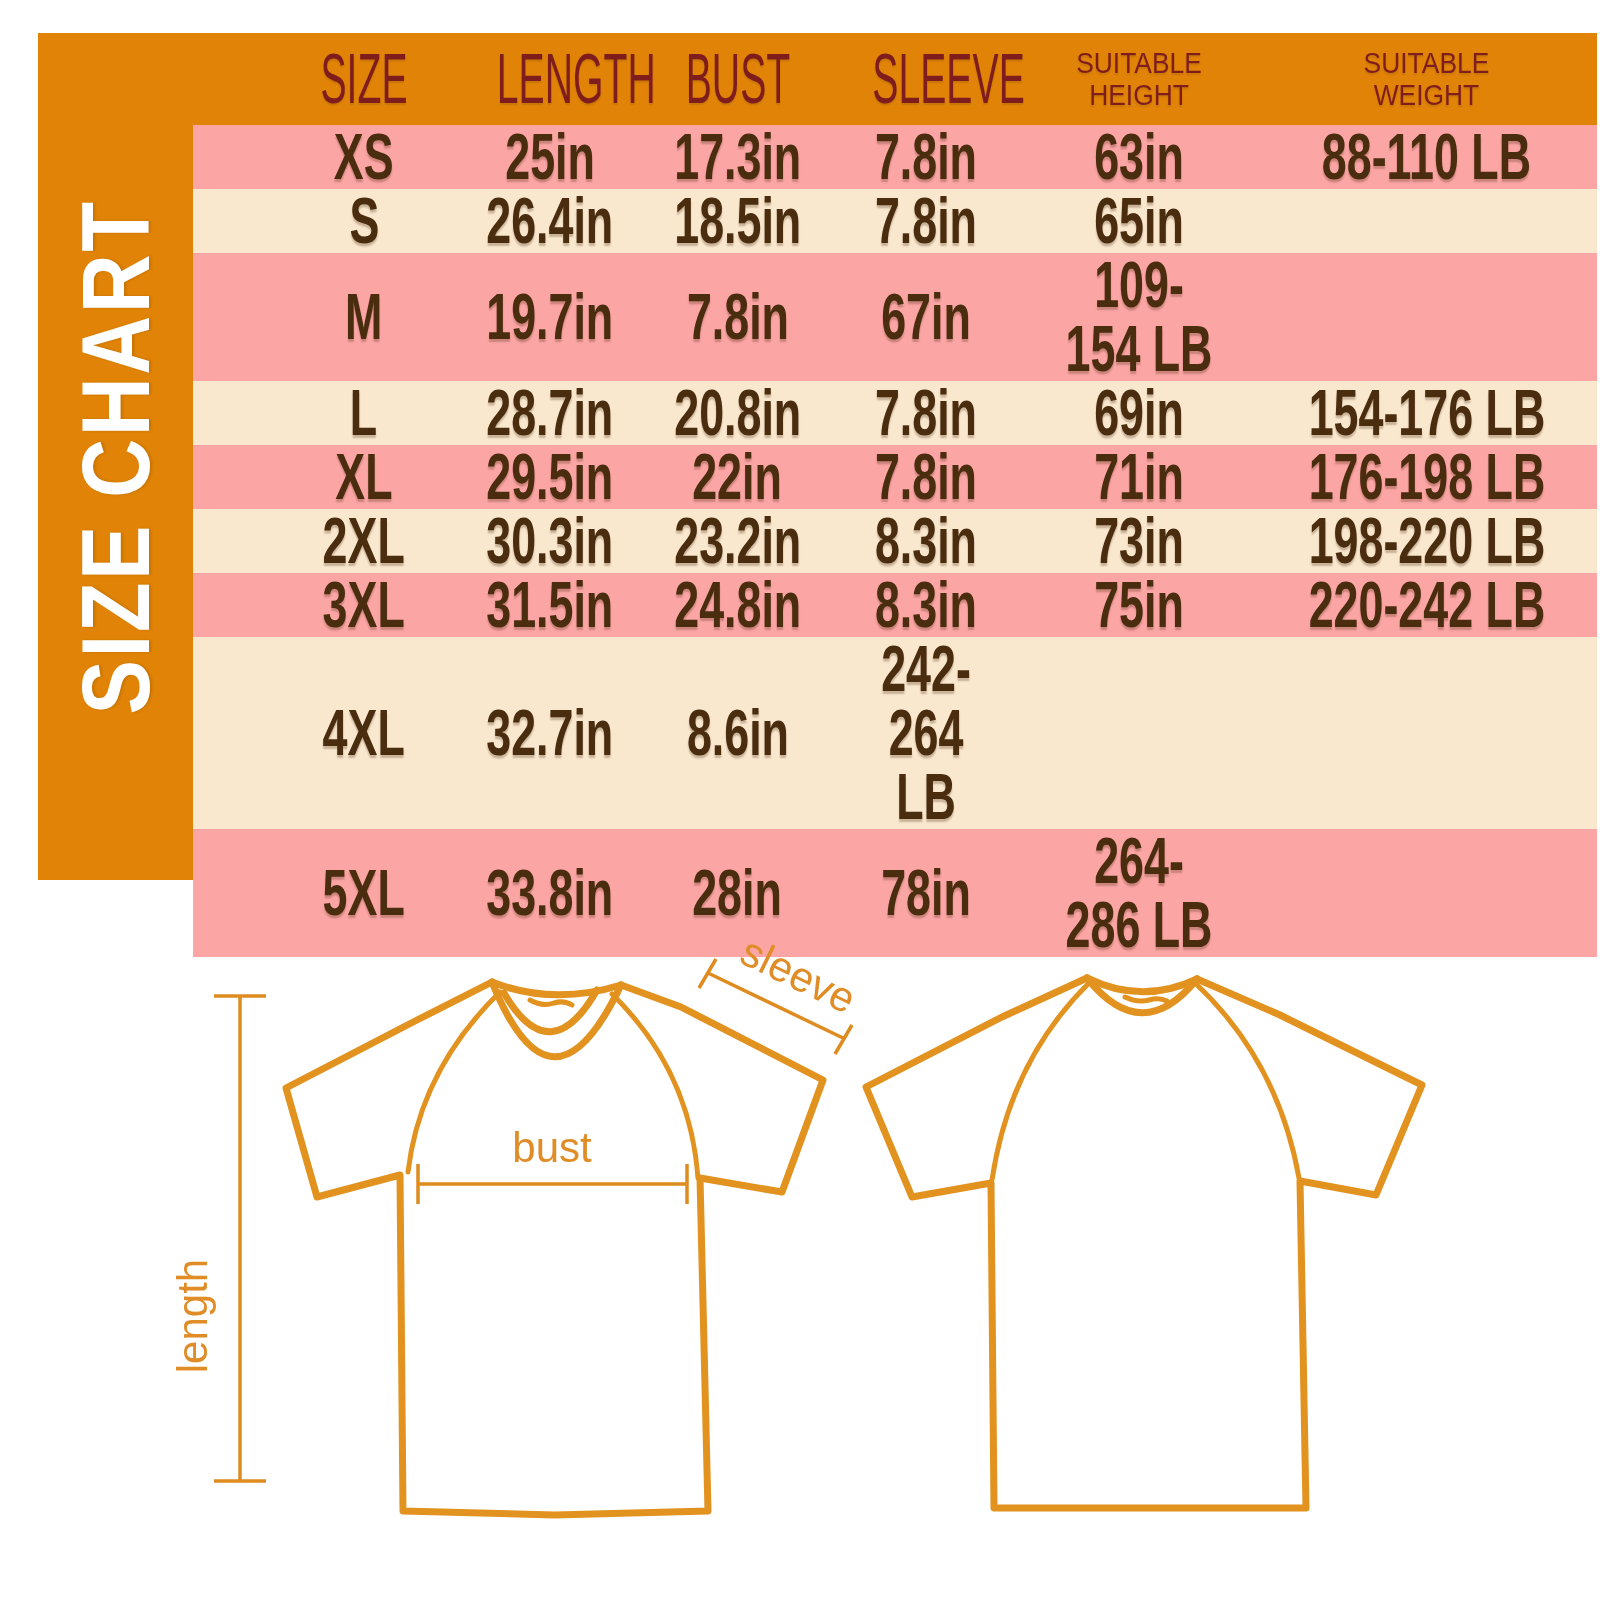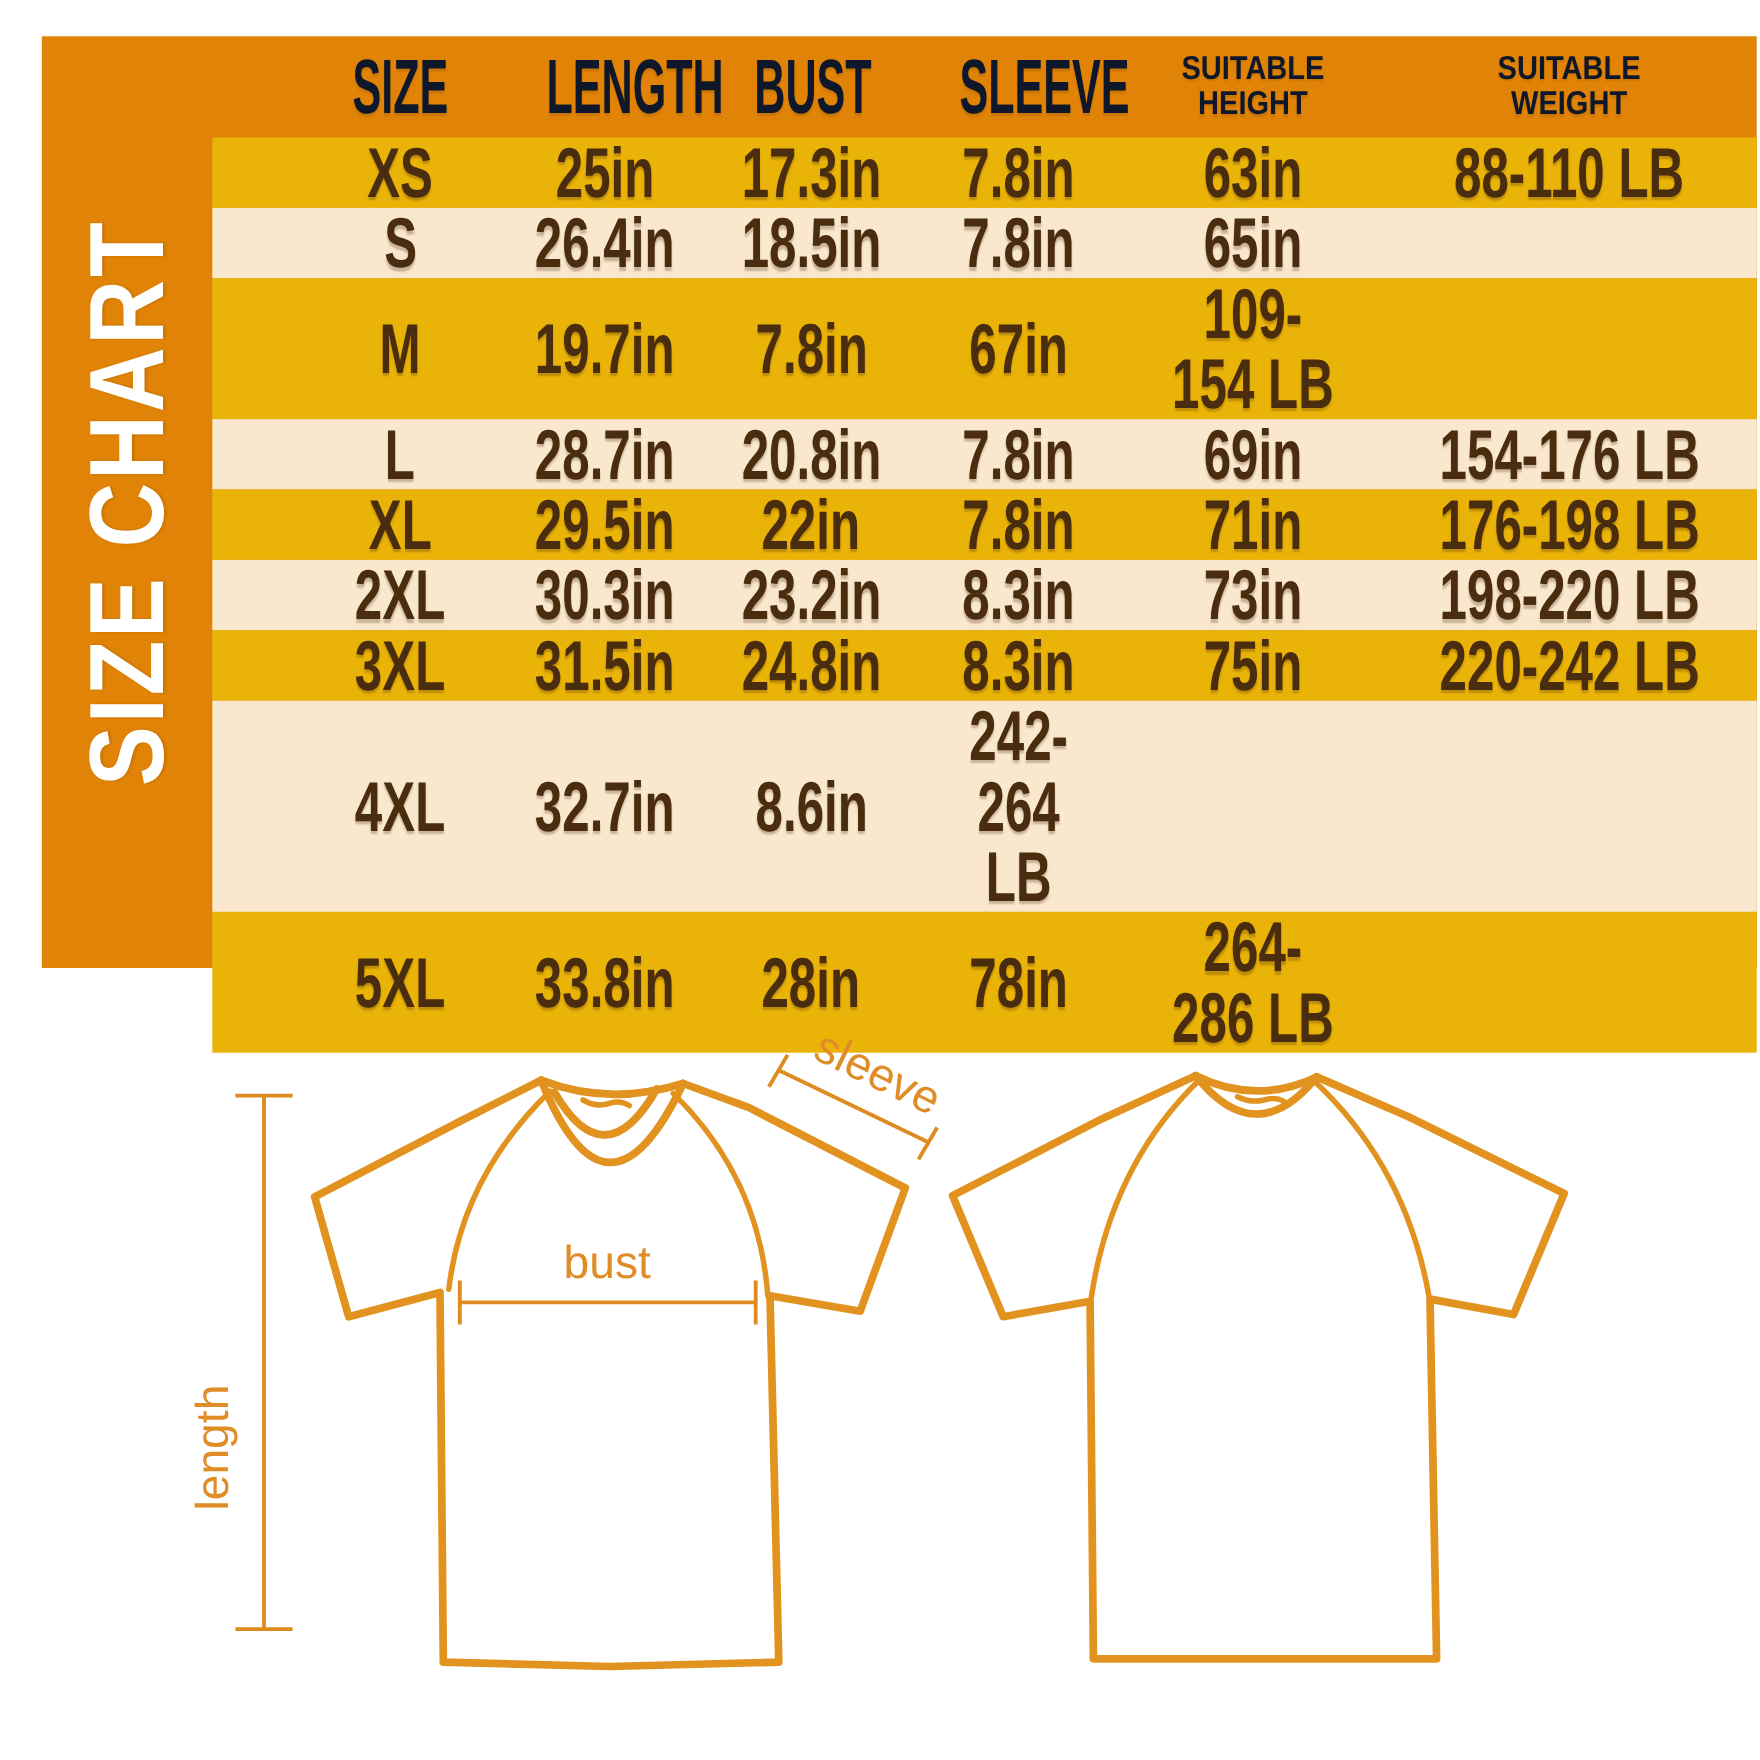--- a/index.html
+++ b/index.html
@@ -11,29 +11,29 @@
   .panel{position:absolute;left:38px;top:33px;width:1559px;height:847px;background:#e08306;}
   .side{position:absolute;left:0;top:0;width:155px;height:100%;
         display:flex;align-items:center;justify-content:center;}
   .side-text{
     white-space:nowrap;color:#ffffff;font-weight:700;font-size:96px;letter-spacing:3px;
     transform:rotate(-90deg) scaleX(0.85);transform-origin:center;
     text-shadow:0 2px 3px rgba(0,0,0,0.12);
   }
   .grid6{display:grid;grid-template-columns:18.66% 13.53% 13.18% 13.68% 16.67% 24.28%;align-items:center;}
   .header{position:absolute;left:155px;top:0;width:1404px;height:92px;}
-  .hcell{text-align:center;color:#0f172a;font-weight:700;}
+  .hcell{text-align:center;color:#7f1d1d;font-weight:400;}
   .hl{display:block;transform-origin:center;line-height:1;}
   .hcell:not(.small) .l1{font-size:70px;transform:scaleX(0.56);}
   .hcell:not(.small) .l2{display:none;}
   .hcell.small .hl{font-size:30px;transform:scaleX(0.88);line-height:1.08;}
   .hcell,.cell{text-shadow:0 2px 2px rgba(0,0,0,0.10);}
   .tbody{position:absolute;left:155px;top:92px;width:1404px;height:741px;
          display:flex;flex-direction:column;}
-  .t-row{flex:1;background:#eab308;}
+  .t-row{flex:1;background:#fca5a5;}
   .t-row:nth-child(even){background:#f9e7ce;}
   .cell{text-align:center;font-weight:700;color:#4a2c0f;font-size:64px;line-height:1;
         text-shadow:0 3px 2px rgba(74,44,15,0.28);}
   .cnd{display:inline-block;transform:scaleX(0.70);transform-origin:center;}
   .c0{padding-left:80px;}
   
   .diagram{position:absolute;left:0;top:900px;width:1600px;height:700px;}
   .shirt{stroke:#e2921f;stroke-width:7;fill:none;stroke-linejoin:round;stroke-linecap:round;}
   .meas{stroke:#de8b20;stroke-width:3.5;fill:none;stroke-linecap:butt;}
   .mlabel{fill:#e08d28;font-family:"Liberation Sans",sans-serif;font-size:42px;}

